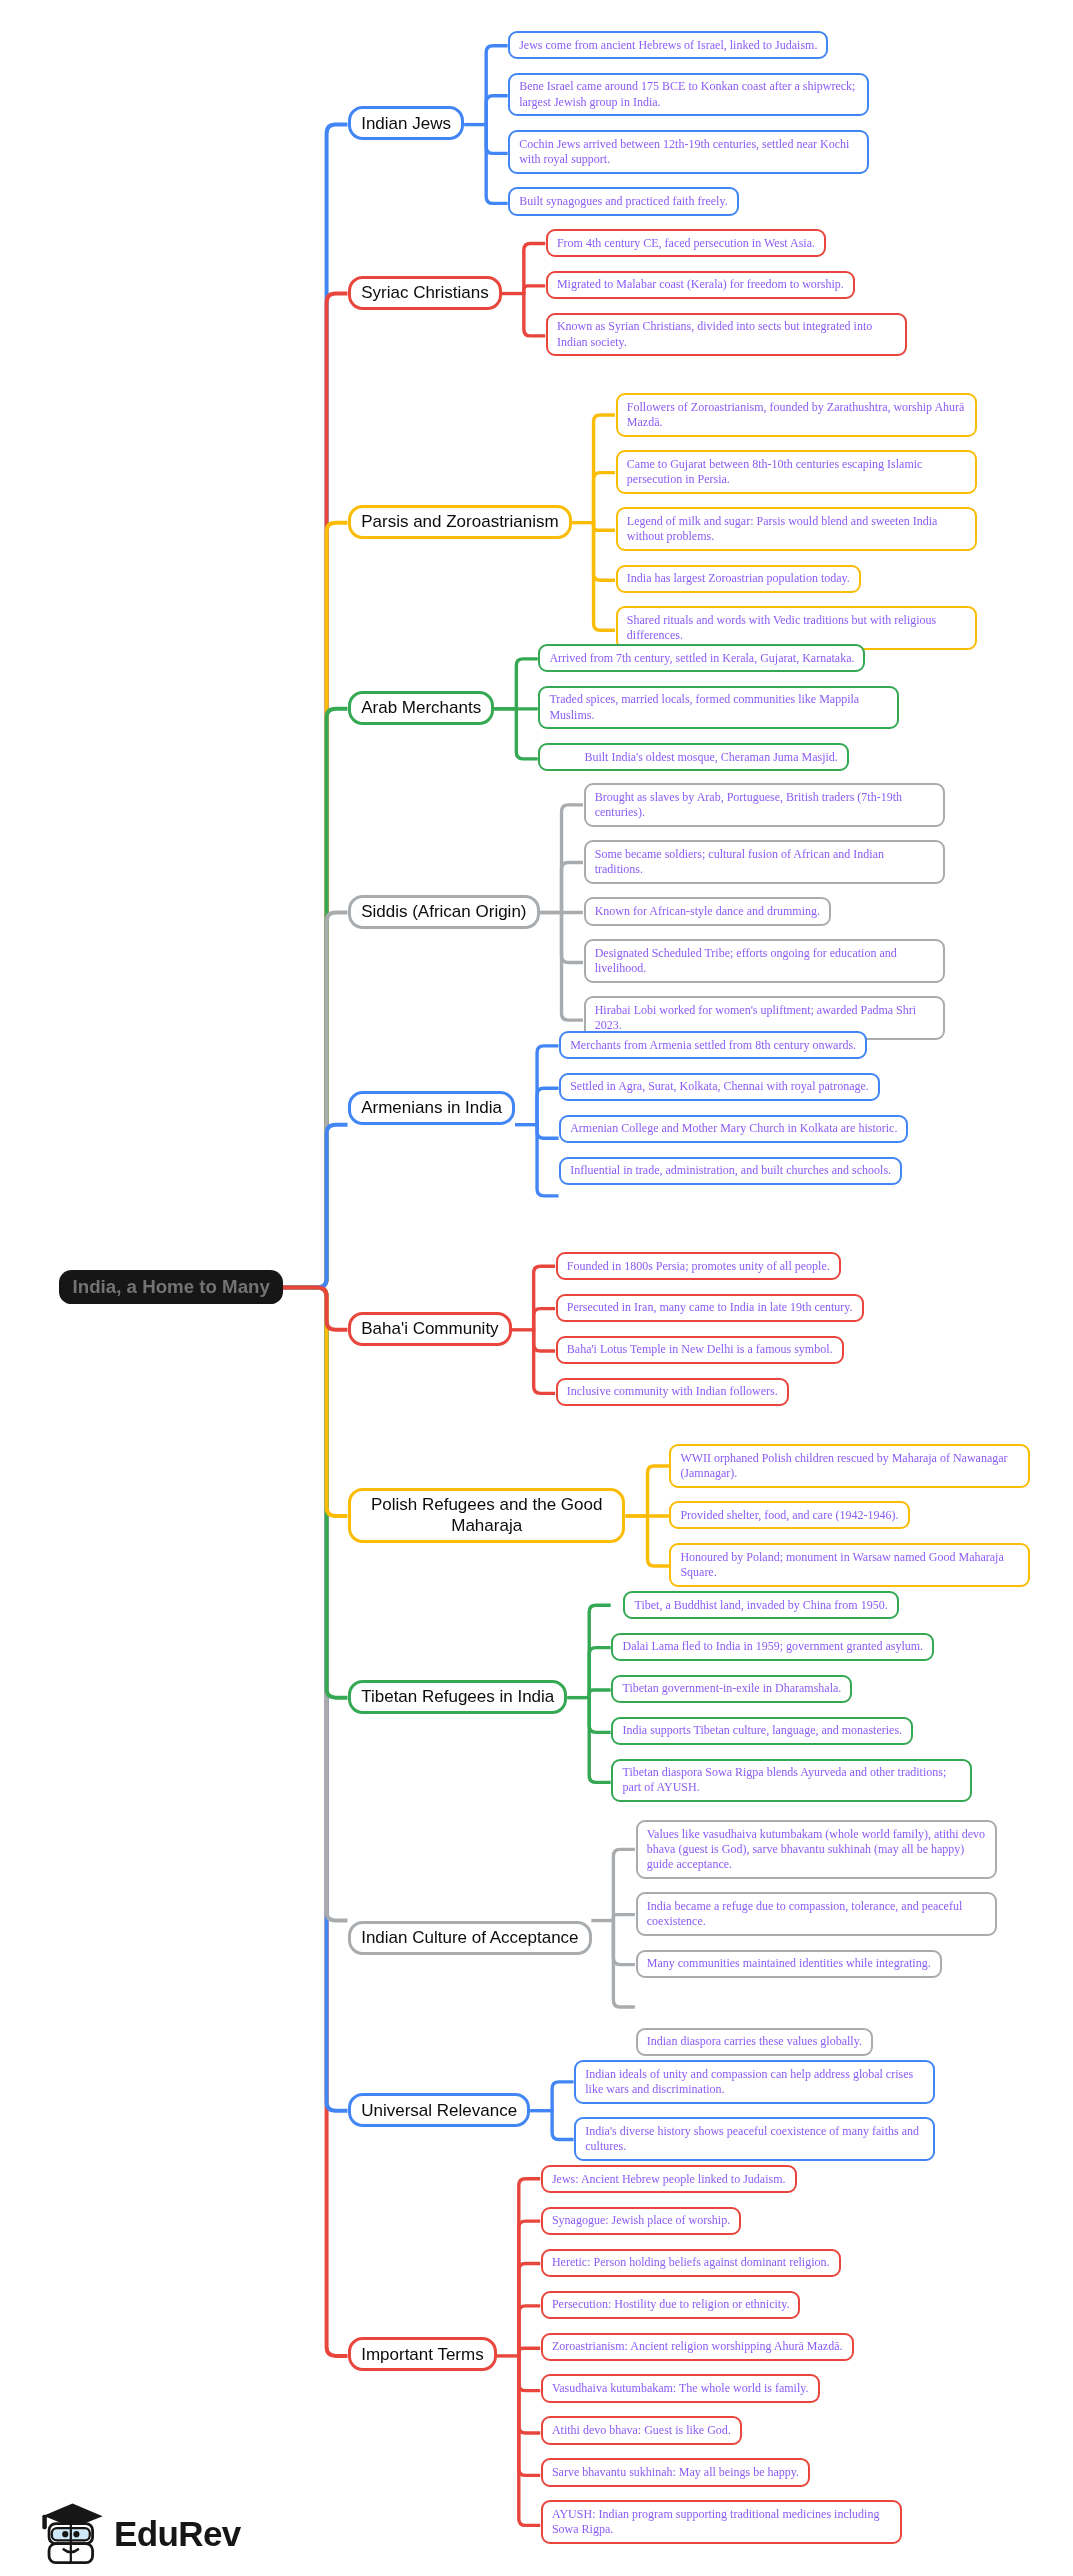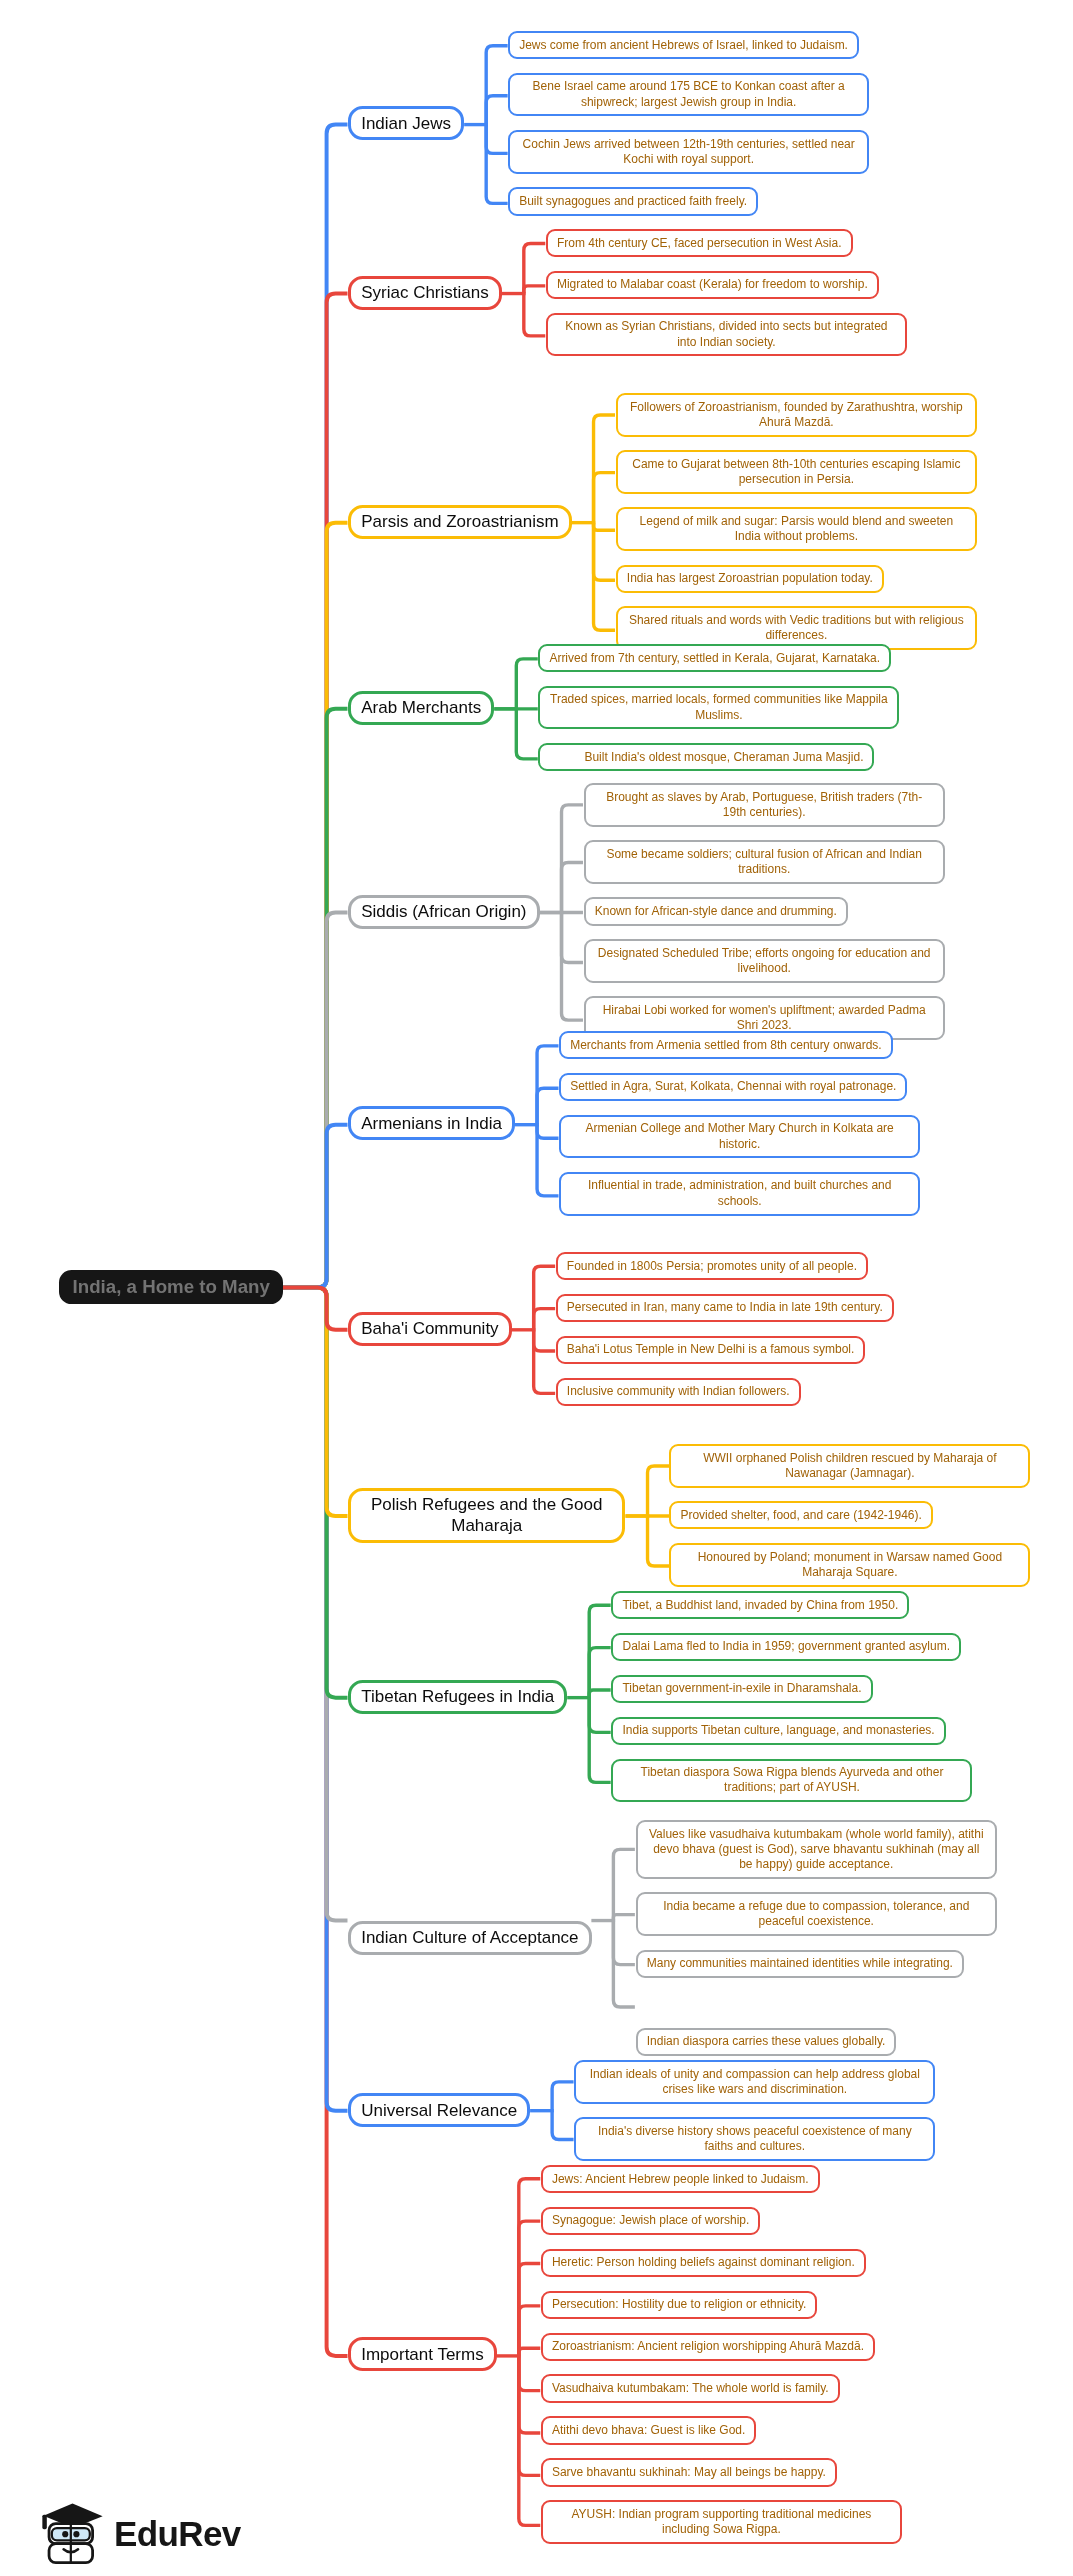--- a/index.html
+++ b/index.html
@@ -38,23 +38,22 @@
   .leaves{
     display:flex;flex-direction:column;gap:13.6px;
     margin-left:44px;
     position:relative;z-index:1;
   }
   .leaf{
     background:#ffffff;
     border:2.3px solid #888;
     border-radius:9px;
     padding:4.5px 9px;
-    font-size:12px;line-height:15.3px;color:#a16207;
-    text-align:center;
-    width:max-content;max-width:339px;
+    font-size:12px;line-height:15.3px;color:#8b5cf6;
+    width:max-content;max-width:339px;font-family:Liberation Serif, serif;
   }
   .footer{
     position:absolute;left:39px;top:2499px;
     display:flex;align-items:center;gap:8px;
     z-index:1;
   }
   .brand{
     font-size:35px;font-weight:bold;color:#161616;letter-spacing:-0.6px;
   }
 </style>
@@ -209,21 +208,21 @@
     <div class="label" style="border-color: rgb(251, 188, 5);">Polish Refugees and the Good Maharaja</div>
     <div class="leaves">
         <div class="leaf" style="border-color: rgb(251, 188, 5);">WWII orphaned Polish children rescued by Maharaja of Nawanagar (Jamnagar).</div>
         <div class="leaf" style="border-color: rgb(251, 188, 5);">Provided shelter, food, and care (1942-1946).</div>
         <div class="leaf" style="border-color: rgb(251, 188, 5);">Honoured by Poland; monument in Warsaw named Good Maharaja Square.</div>
       </div>
   </div>
   <div class="branch" style="top:1591px">
     <div class="label" style="border-color: rgb(52, 168, 83);">Tibetan Refugees in India</div>
     <div class="leaves">
-        <div class="leaf" style="border-color: rgb(52, 168, 83);">Tibet, a Buddhist land, invaded by China from 1950.</div>
+        <div class="leaf" style="border-color: rgb(52, 168, 83); margin-left: 12px;">Tibet, a Buddhist land, invaded by China from 1950.</div>
         <div class="leaf" style="border-color: rgb(52, 168, 83);">Dalai Lama fled to India in 1959; government granted asylum.</div>
         <div class="leaf" style="border-color: rgb(52, 168, 83);">Tibetan government-in-exile in Dharamshala.</div>
         <div class="leaf" style="border-color: rgb(52, 168, 83);">India supports Tibetan culture, language, and monasteries.</div>
         <div class="leaf" style="border-color: rgb(52, 168, 83);">Tibetan diaspora Sowa Rigpa blends Ayurveda and other traditions; part of AYUSH.</div>
       </div>
   </div>
   <div class="branch" style="top:1820px">
     <div class="label" style="border-color: rgb(169, 172, 175);">Indian Culture of Acceptance</div>
     <div class="leaves">
         <div class="leaf" style="border-color: rgb(169, 172, 175);">Values like vasudhaiva kutumbakam (whole world family), atithi devo bhava (guest is God), sarve bhavantu sukhinah (may all be happy) guide acceptance.</div>

